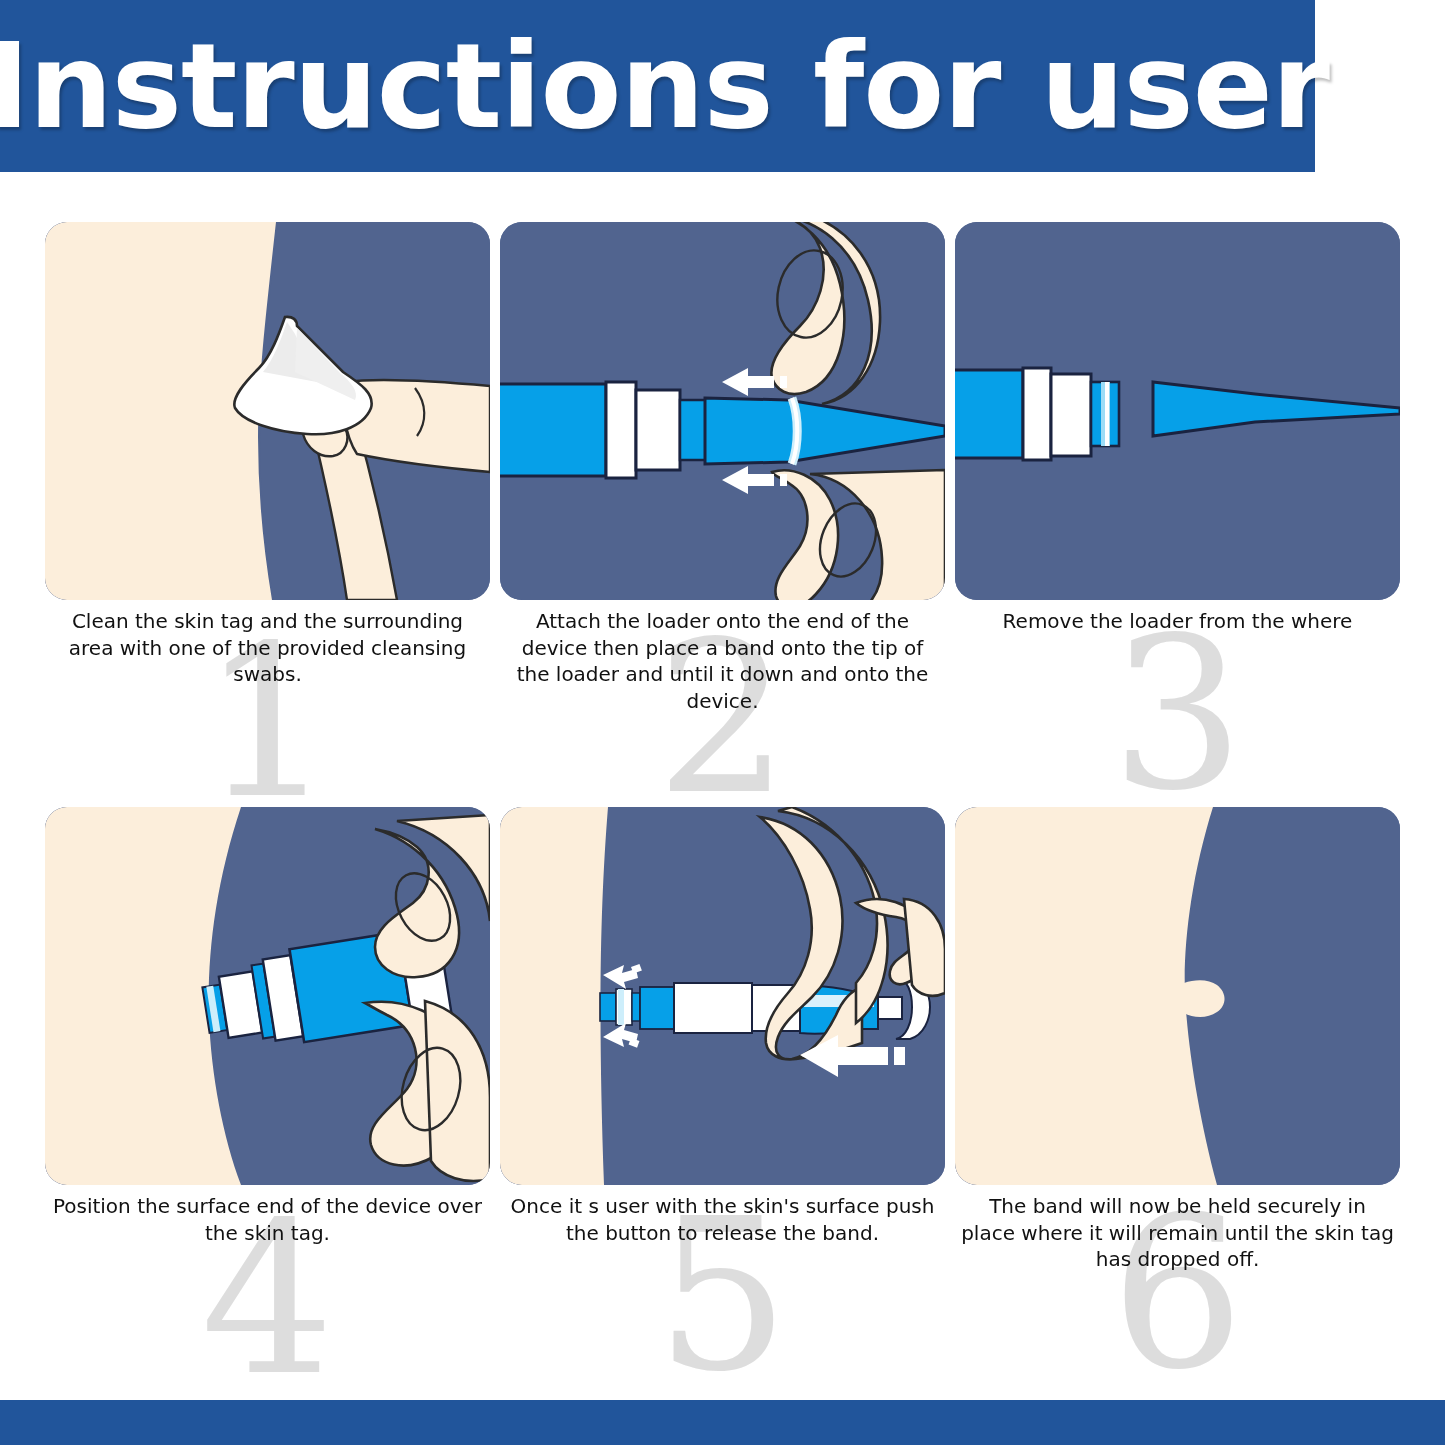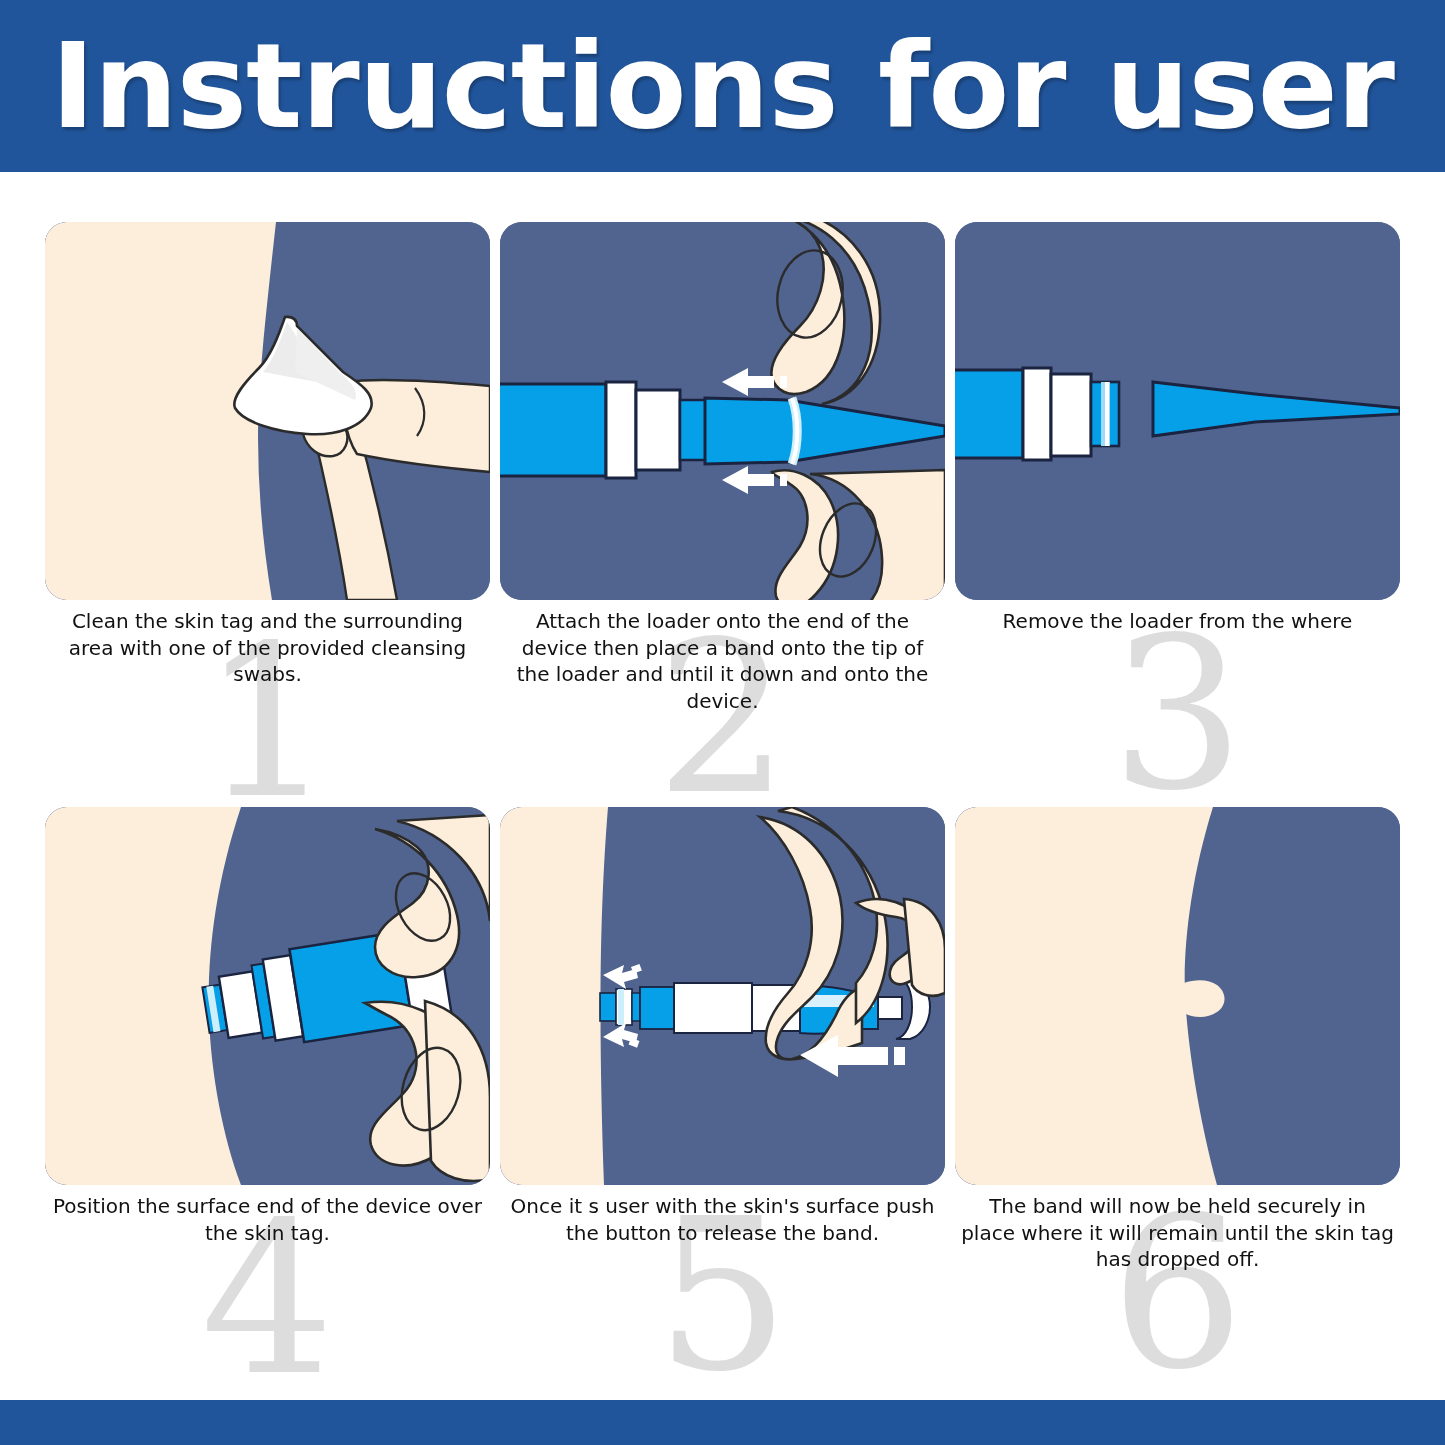--- a/index.html
+++ b/index.html
@@ -7,21 +7,21 @@
     width:1445px; height:1445px;
     background:#ffffff;
     font-family:"Liberation Sans", sans-serif;
     overflow:hidden;
   }
 
   .page { position:relative; width:1445px; height:1445px; background:#fff; }
 
   
   .banner {
-    position:absolute; left:0; top:0; width:1445px; height:172px;
+    position:absolute; left:0; top:0; width:1315px; height:172px;
     background:#21559b;
     display:flex; align-items:center; justify-content:center;
   }
   .banner-title {
     color:#ffffff;
     font-family:"DejaVu Sans", sans-serif;
     font-weight:bold;
     font-size:118px;
     line-height:1;
     letter-spacing:-1px;

